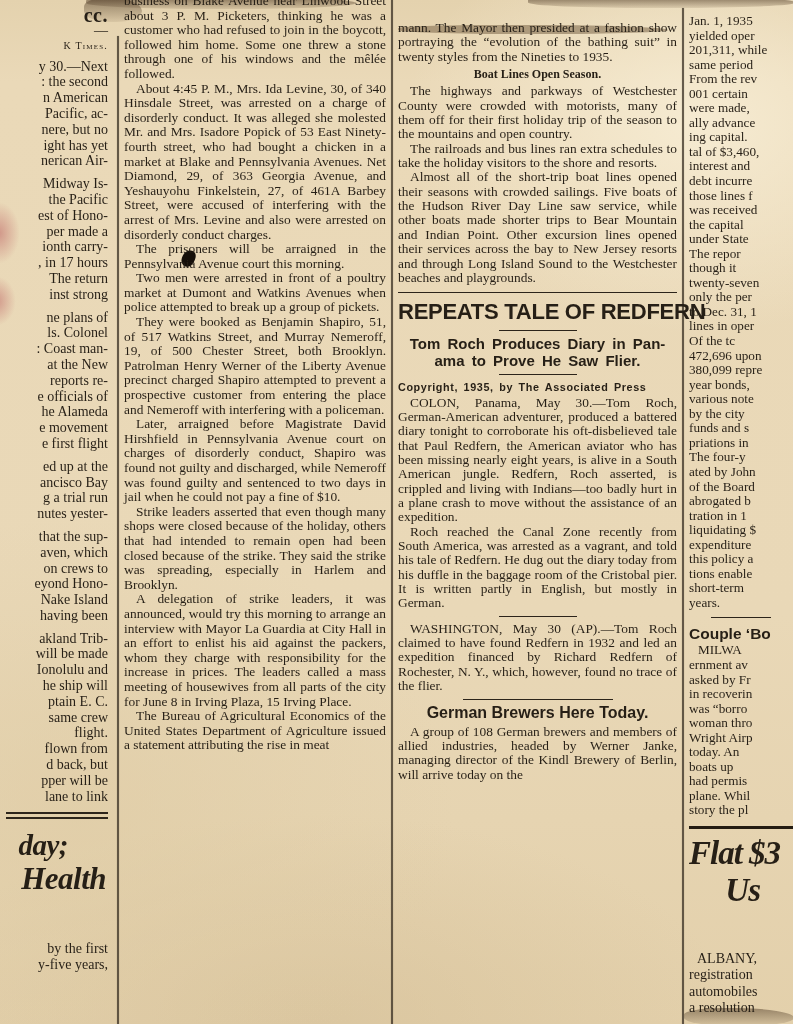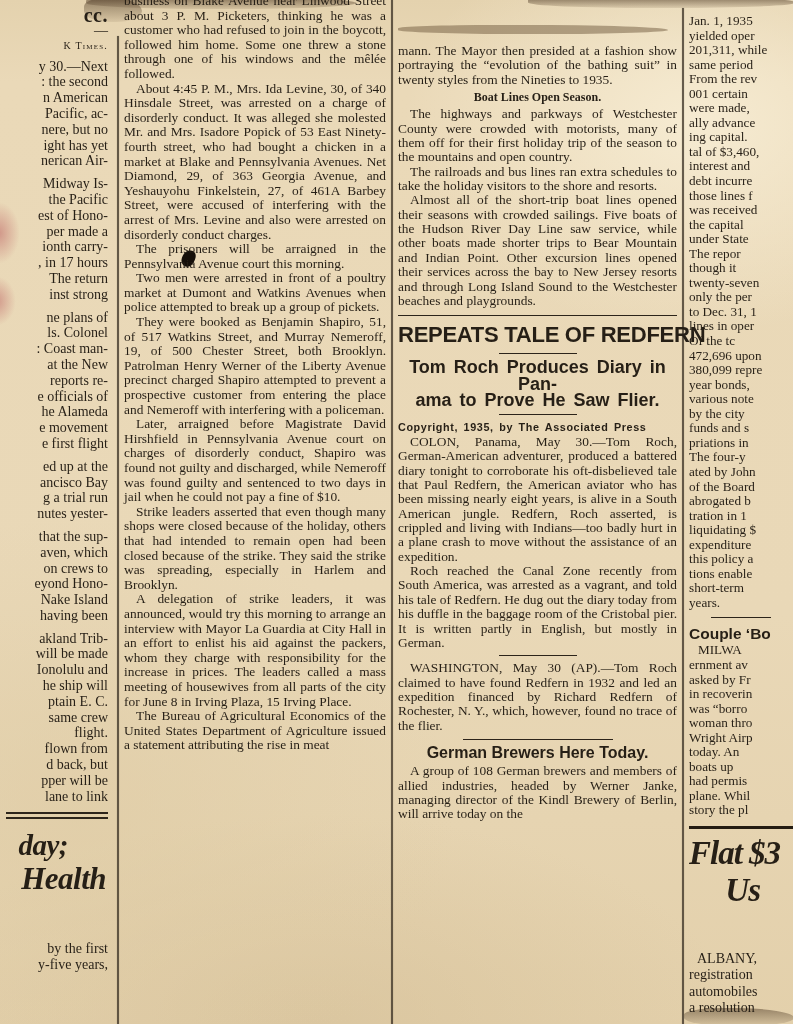--- a/index.html
+++ b/index.html
@@ -31,28 +31,28 @@
   .mast-bold{font-weight:bold;font-size:20px;letter-spacing:.5px;}
   .mast-dash{line-height:14px;}
   .mast-times{font-size:10px;letter-spacing:1.2px;font-variant:small-caps;margin-bottom:5px;}
   .double-rule{border-top:2px solid #2d251b;border-bottom:2px solid #2d251b;height:3px;margin:8px 0 10px 6px;}
   .big-italic{font-style:italic;font-weight:bold;font-size:29px;line-height:33px;letter-spacing:-.5px;}
   .bi-1{padding-right:40px;}
   .bi-2{padding-right:2px;font-size:31px;}
   .lc-bottom{margin-top:46px;font-size:14px;line-height:16px;}
   
   .col2{left:124px;top:-6px;width:262px;font-size:13.4px;line-height:14.6px;}
-  .col3{left:398px;top:44px;width:279px;font-size:13.4px;line-height:14.35px;}
+  .col3{left:398px;top:21px;width:279px;font-size:13.4px;line-height:14.35px;}
   .subhead-serif{font-weight:bold;text-align:center;font-size:12px;margin:3px 0 3px;text-indent:0;}
   .rule-full{border-top:1.5px solid #2c241a;margin:7px 0 0;}
   .rule-short{width:78px;border-top:1.5px solid #2c241a;margin:5px auto 5px;}
   .rule-med{width:150px;border-top:1.5px solid #2c241a;margin:6px auto 6px;}
   .headline{font-family:"Liberation Sans", sans-serif;font-weight:700;font-size:22.5px;line-height:26px;
     letter-spacing:-.3px;margin:6px 0 0;white-space:nowrap;transform:scaleX(.98);transform-origin:left;}
-  .deck{font-family:"Liberation Sans", sans-serif;font-weight:700;font-size:18px;line-height:16.5px;
+  .deck{font-family:"Liberation Sans", sans-serif;font-weight:700;font-size:15px;line-height:16.5px;
     text-align:center;word-spacing:3px;}
   .credit{font-size:10.8px;letter-spacing:.6px;margin:3px 0 1px;font-family:"Liberation Sans", sans-serif;font-weight:700;word-spacing:2px;}
   .subhead-sans{font-family:"Liberation Sans", sans-serif;font-weight:700;text-align:center;font-size:16px;margin:3px 0 4px;}
   
   .right-col{left:689px;top:14px;width:104px;overflow:hidden;font-size:13.2px;line-height:14.55px;}
   .rc-line{white-space:nowrap;}
   .rc-rule{width:60px;border-top:1.5px solid #2c241a;margin:7px auto 6px;}
   .rc-headline{font-family:"Liberation Sans", sans-serif;font-weight:700;font-size:15.5px;line-height:19px;white-space:nowrap;}
   .rc-mid .rc-line:first-child{text-indent:9px;}
   .rc-heavy-rule{border-top:3.5px solid #241c12;margin:8px 0 6px;}

